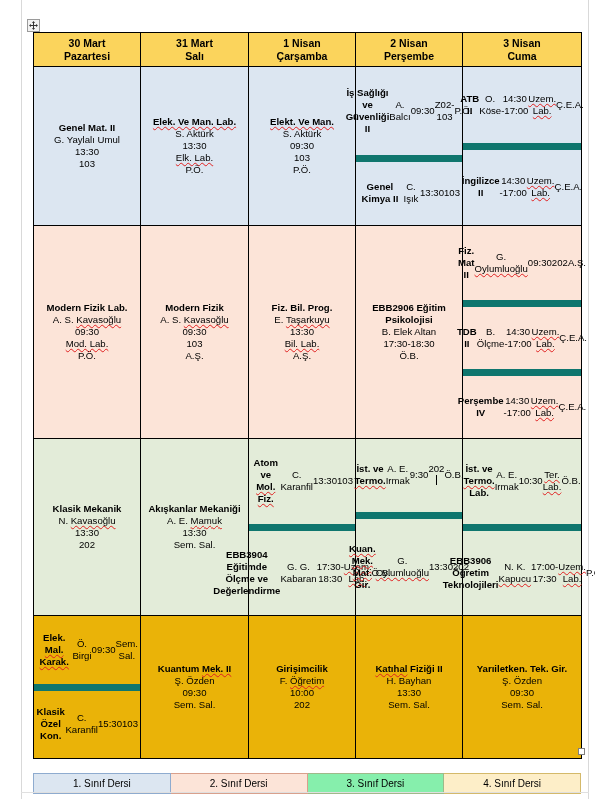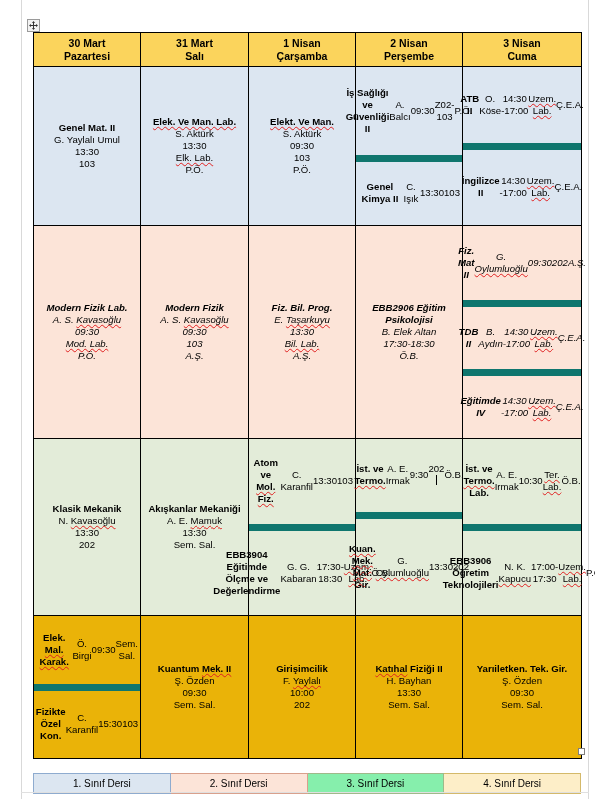--- a/index.html
+++ b/index.html
@@ -148,21 +148,21 @@
     display: inline-block;
     width: 1px;
     height: 10px;
     background: #000;
     vertical-align: -1px;
     margin-left: 1px;
   }
 
   
   tr.r1 td { height: 158px; }
-  tr.r2 td { height: 212px; font-style: italic; }
+  tr.r2 td { height: 212px; }
   tr.r3 td { height: 176px; }
   tr.r4 td { height: 142px; }
 
   
   .legend {
     position: absolute;
     left: 33px;
     top: 773px;
     width: 548px;
     border-collapse: collapse;
@@ -340,27 +340,27 @@
             <div class="stack-inner">
               <div class="sub">
                 <div class="e-title">Fiz. Mat II</div>
                 <div class="e-line">G. <span class="sq">Oylumluoğlu</span></div>
                 <div class="e-line">09:30</div>
                 <div class="e-line">202</div>
                 <div class="e-line">A.Ş.</div>
               </div>
               <div class="sub">
                 <div class="e-title">TDB II</div>
-                <div class="e-line">B. Aydın</div>
+                <div class="e-line">B. Ölçme</div>
                 <div class="e-line">14:30 -17:00</div>
                 <div class="e-line"><span class="sq">Uzem. Lab.</span></div>
                 <div class="e-line">Ç.E.A.</div>
               </div>
               <div class="sub">
-                <div class="e-title">Eğitimde IV</div>
+                <div class="e-title">Perşembe IV</div>
                 <div class="e-line">14:30 -17:00</div>
                 <div class="e-line"><span class="sq">Uzem. Lab.</span></div>
                 <div class="e-line">Ç.E.A.</div>
               </div>
             </div>
           </td>
         </tr>
         <tr class="r3">
           <td class="band-3">
             <div class="entry">
@@ -434,39 +434,39 @@
         <tr class="r4">
           <td class="band-4 stack">
             <div class="stack-inner">
               <div class="sub">
                 <div class="e-title">Elek. <span class="sq">Mal. Karak.</span></div>
                 <div class="e-line">Ö. Birgi</div>
                 <div class="e-line">09:30</div>
                 <div class="e-line">Sem. Sal.</div>
               </div>
               <div class="sub">
-                <div class="e-title">Fizikte Özel Kon.</div>
+                <div class="e-title">Klasik Özel Kon.</div>
                 <div class="e-line">C. Karanfil</div>
                 <div class="e-line">15:30</div>
                 <div class="e-line">103</div>
               </div>
             </div>
           </td>
           <td class="band-4">
             <div class="entry">
               <div class="e-title">Kuantum <span class="sq">Mek. II</span></div>
               <div class="e-line">Ş. Özden</div>
               <div class="e-line">09:30</div>
               <div class="e-line">Sem. Sal.</div>
             </div>
           </td>
           <td class="band-4">
             <div class="entry">
               <div class="e-title">Girişimcilik</div>
-              <div class="e-line">F. <span class="sq">Yaylalı</span></div>
+              <div class="e-line">F. <span class="sq">Öğretim</span></div>
               <div class="e-line">10:00</div>
               <div class="e-line">202</div>
             </div>
           </td>
           <td class="band-4">
             <div class="entry">
               <div class="e-title"><span class="sq">Katıhal</span> Fiziği II</div>
               <div class="e-line">H. Bayhan</div>
               <div class="e-line">13:30</div>
               <div class="e-line">Sem. Sal.</div>

